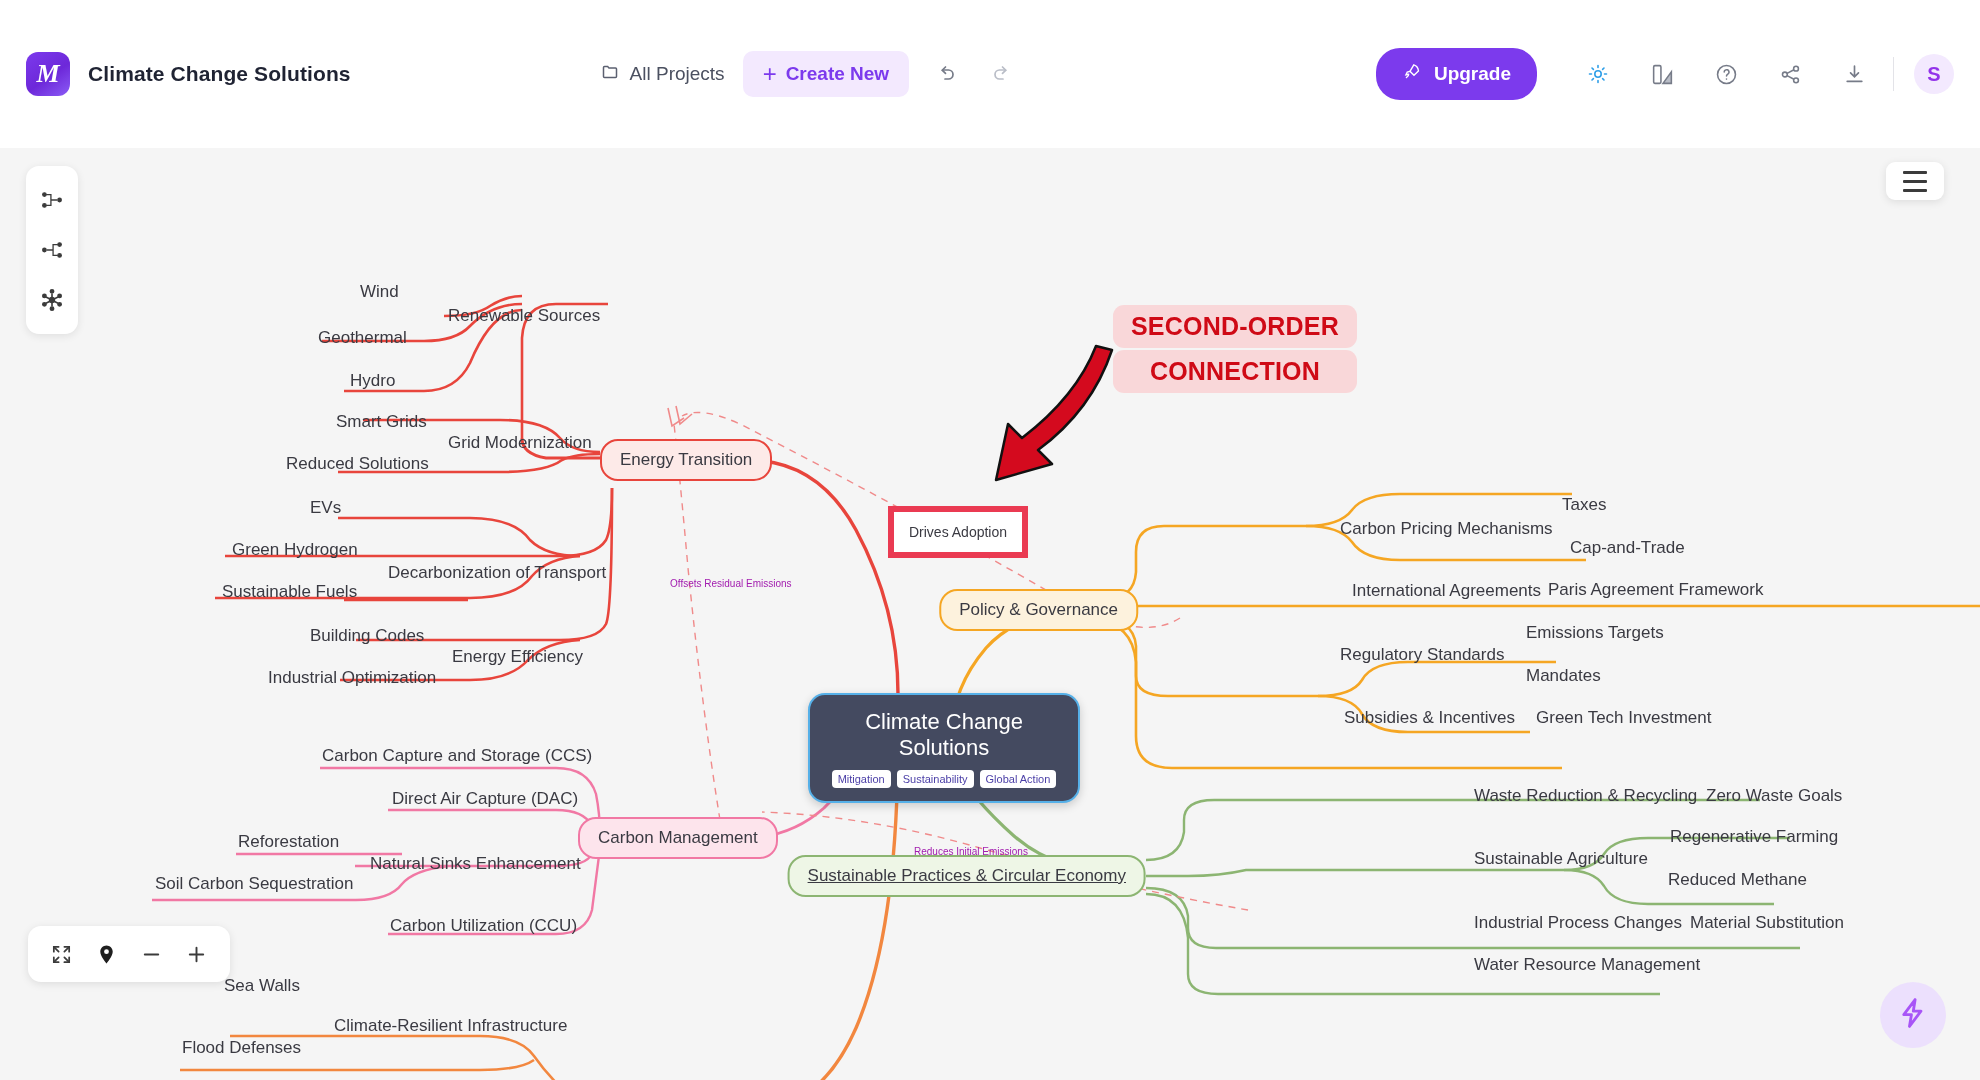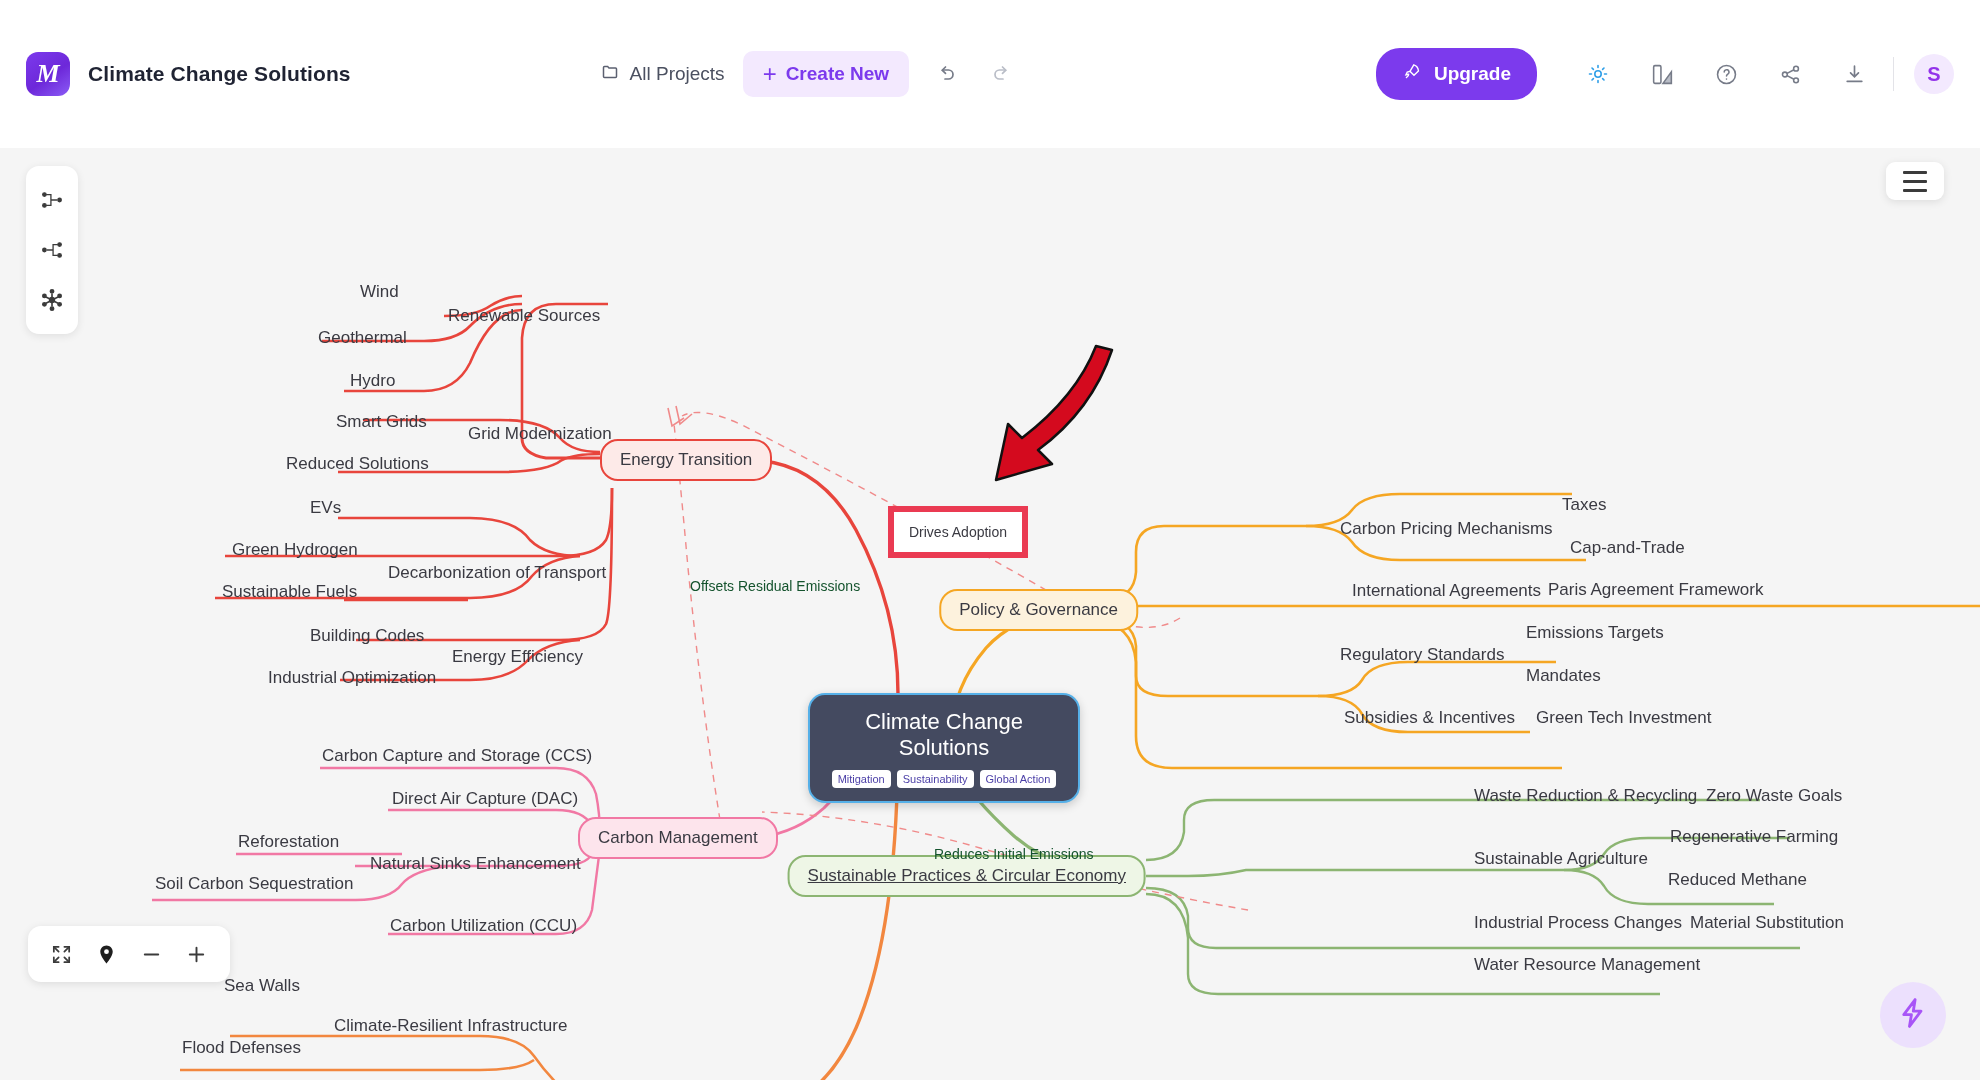--- a/index.html
+++ b/index.html
@@ -130,21 +130,21 @@
   .callout-line + .callout-line { margin-top: 2px; }
 
   
   .hl-box {
     position: absolute; left: 888px; top: 358px; width: 140px; height: 52px;
     background: #fff; border: 6px solid #ea3a52; z-index: 20;
     display: flex; align-items: center; justify-content: center;
   }
   .hl-box span { font-size: 14px; color: #3a3a42; }
 
-  .crosslabel { position: absolute; font-size: 14px; color: #14532d; z-index: 14; white-space: nowrap; margin-left: 20px; }
+  .crosslabel { position: absolute; font-size: 10px; color: #a21caf; z-index: 14; white-space: nowrap; }
 </style>
 </head>
 <body>
 
 <div id="app">
 
   <div class="topbar">
     <div class="brand">
       <div class="logo">M</div>
       <div class="proj-title">Climate Change Solutions</div>
@@ -384,20 +384,24 @@
     </div>
 
     <div class="fab">
       <span>
         <svg width="34" height="34" viewBox="0 0 24 24" fill="none" stroke="#a855f7" stroke-width="2" stroke-linejoin="round">
           <path d="M13.5 2.5L5.5 13.2h5.4l-1.4 8.3 8.1-10.8h-5.4z"></path>
         </svg>
       </span>
     </div>
 
+    <div class="callout">
+      <div class="callout-line">SECOND-ORDER</div>
+      <div class="callout-line">CONNECTION</div>
+    </div>
 
     <svg style="position:absolute;left:960px;top:196px;width:160px;height:160px;z-index:24" viewBox="0 0 160 160">
       <path d="M152 6 C140 42 116 78 78 106 L92 120 L36 136 L48 80 L62 94 C96 68 122 38 136 2 Z" fill="#d40a1e" stroke="#111" stroke-width="2.5" stroke-linejoin="round"></path>
     </svg>
 
     <div class="hl-box">
       <span>Drives Adoption</span>
     </div>
 
     <div class="crosslabel" style="left:670px;top:430px;">Offsets Residual Emissions</div>
@@ -414,21 +418,21 @@
 
     <div class="node branch-node" style="left:600px;top:312px;border-color:#e8453c;background:#fdeae8;">
       <span>Energy Transition</span>
     </div>
     <div class="node leaf" style="left:360px;top:144px;">Wind</div>
     <div class="node leaf" style="left:318px;top:190px;">Geothermal</div>
     <div class="node leaf" style="left:350px;top:233px;">Hydro</div>
     <div class="node leaf" style="left:448px;top:168px;">Renewable Sources</div>
     <div class="node leaf" style="left:322px;top:274px;margin-left:14px;">Smart Grids</div>
     <div class="node leaf" style="left:286px;top:316px;">Reduced Solutions</div>
-    <div class="node leaf" style="left:448px;top:286px;margin-left:20px;">Grid Modernization</div>
+    <div class="node leaf" style="left:448px;top:295px;">Grid Modernization</div>
     <div class="node leaf" style="left:310px;top:360px;">EVs</div>
     <div class="node leaf" style="left:232px;top:402px;">Green Hydrogen</div>
     <div class="node leaf" style="left:222px;top:444px;">Sustainable Fuels</div>
     <div class="node leaf" style="left:388px;top:394px;margin-top:31px;">Decarbonization of Transport</div>
     <div class="node leaf" style="left:310px;top:488px;">Building Codes</div>
     <div class="node leaf" style="left:268px;top:530px;">Industrial Optimization</div>
     <div class="node leaf" style="left:452px;top:509px;">Energy Efficiency</div>
 
     <div class="node branch-node" style="left:578px;top:690px;border-color:#f178a4;background:#fde4ec;">
       <span>Carbon Management</span>

